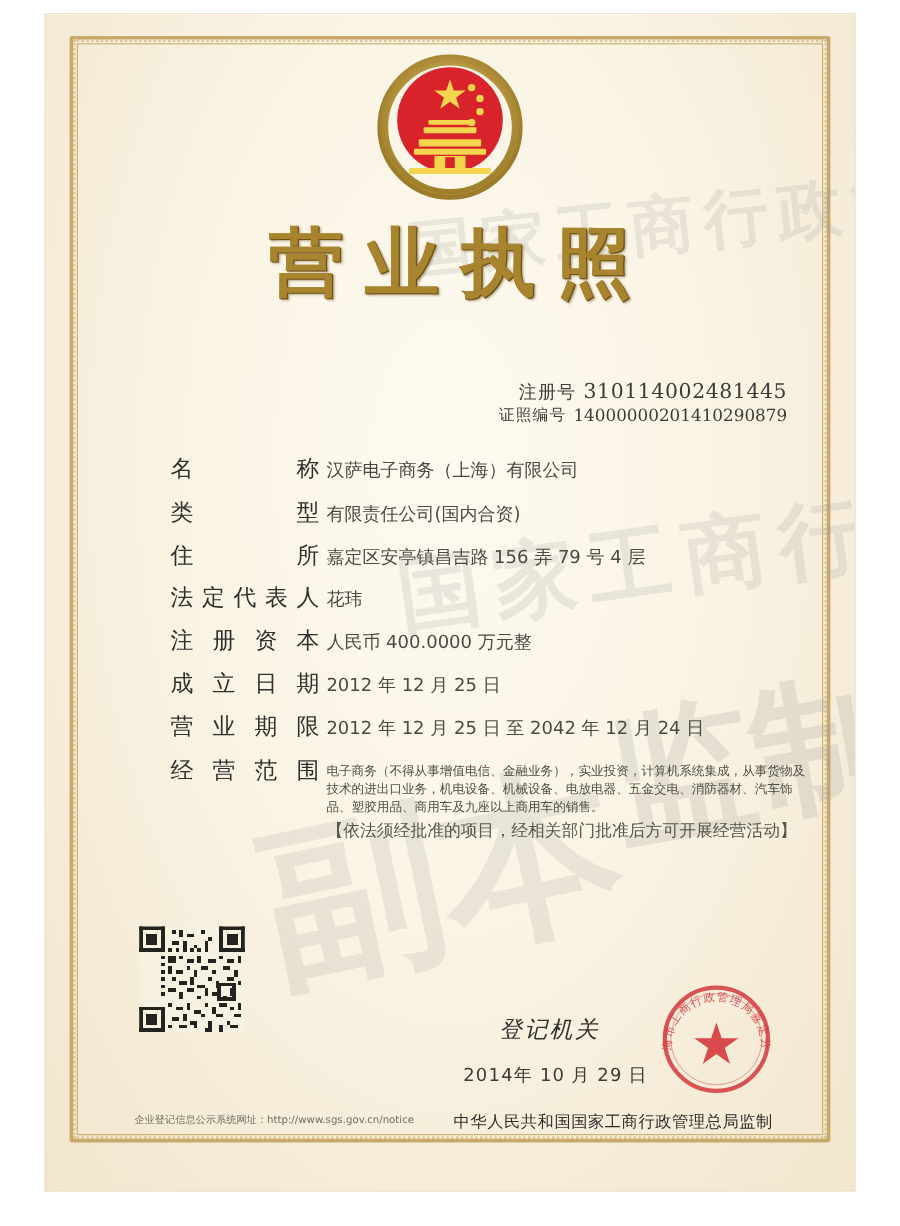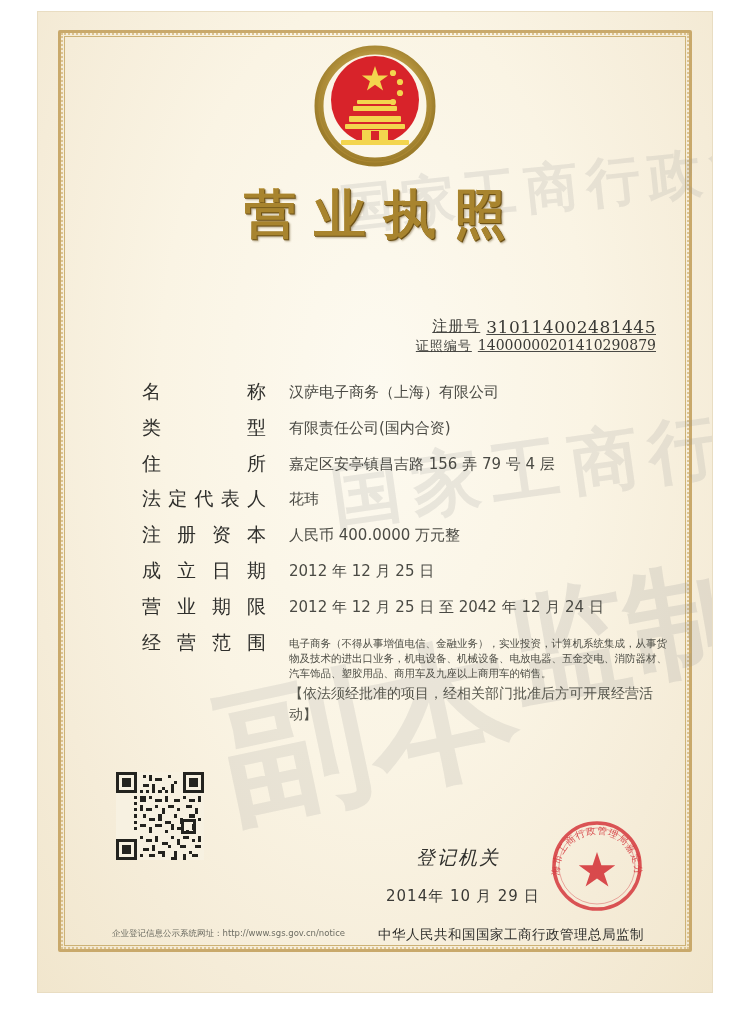--- a/index.html
+++ b/index.html
@@ -74,21 +74,21 @@
   .emblem svg { display:block; }
 
   
   .cert-title {
     position: absolute;
     top: 176px;
     left: 0;
     right: 0;
     text-align: center;
     font-family: "DejaVu Sans", "Liberation Sans", sans-serif;
-    font-size: 52px;
+    font-size: 62px;
     font-weight: bold;
     letter-spacing: 18px;
     text-indent: 18px;
     color: #a8842e;
     text-shadow:
       1px 1px 0 #6d5115,
       2px 2px 2px rgba(90,65,15,.45);
     background: linear-gradient(180deg, #e2c06a 0%, #b58c2f 45%, #8c6a18 100%);
     -webkit-background-clip: text;
     background-clip: text;
@@ -98,24 +98,23 @@
   
   .regno-block {
     position: absolute;
     right: 56px;
     top: 305px;
     text-align: right;
     color: #4a4a46;
   }
   .regno-row {
     display: flex;
-    align-items: flex-start;
+    align-items: flex-end;
     justify-content: flex-end;
     white-space: nowrap;
-    text-decoration: underline;
   }
   .regno-row .lbl {
     font-size: 15px;
     letter-spacing: 1px;
     color: #3e3e3a;
     font-family: "DejaVu Sans", sans-serif;
   }
   .regno-row .val {
     font-size: 17px;
     margin-left: 6px;
@@ -130,21 +129,20 @@
   .fields {
     position: absolute;
     left: 104px;
     top: 368px;
     width: 530px;
   }
   .field-row {
     display: flex;
     align-items: flex-start;
     margin-bottom: 13px;
-    gap: 17px;
   }
   .field-label {
     width: 124px;
     flex: 0 0 124px;
     font-size: 19px;
     color: #2f2f2c;
     font-family: "DejaVu Sans", sans-serif;
     letter-spacing: 0px;
     text-align: justify;
     text-align-last: justify;

